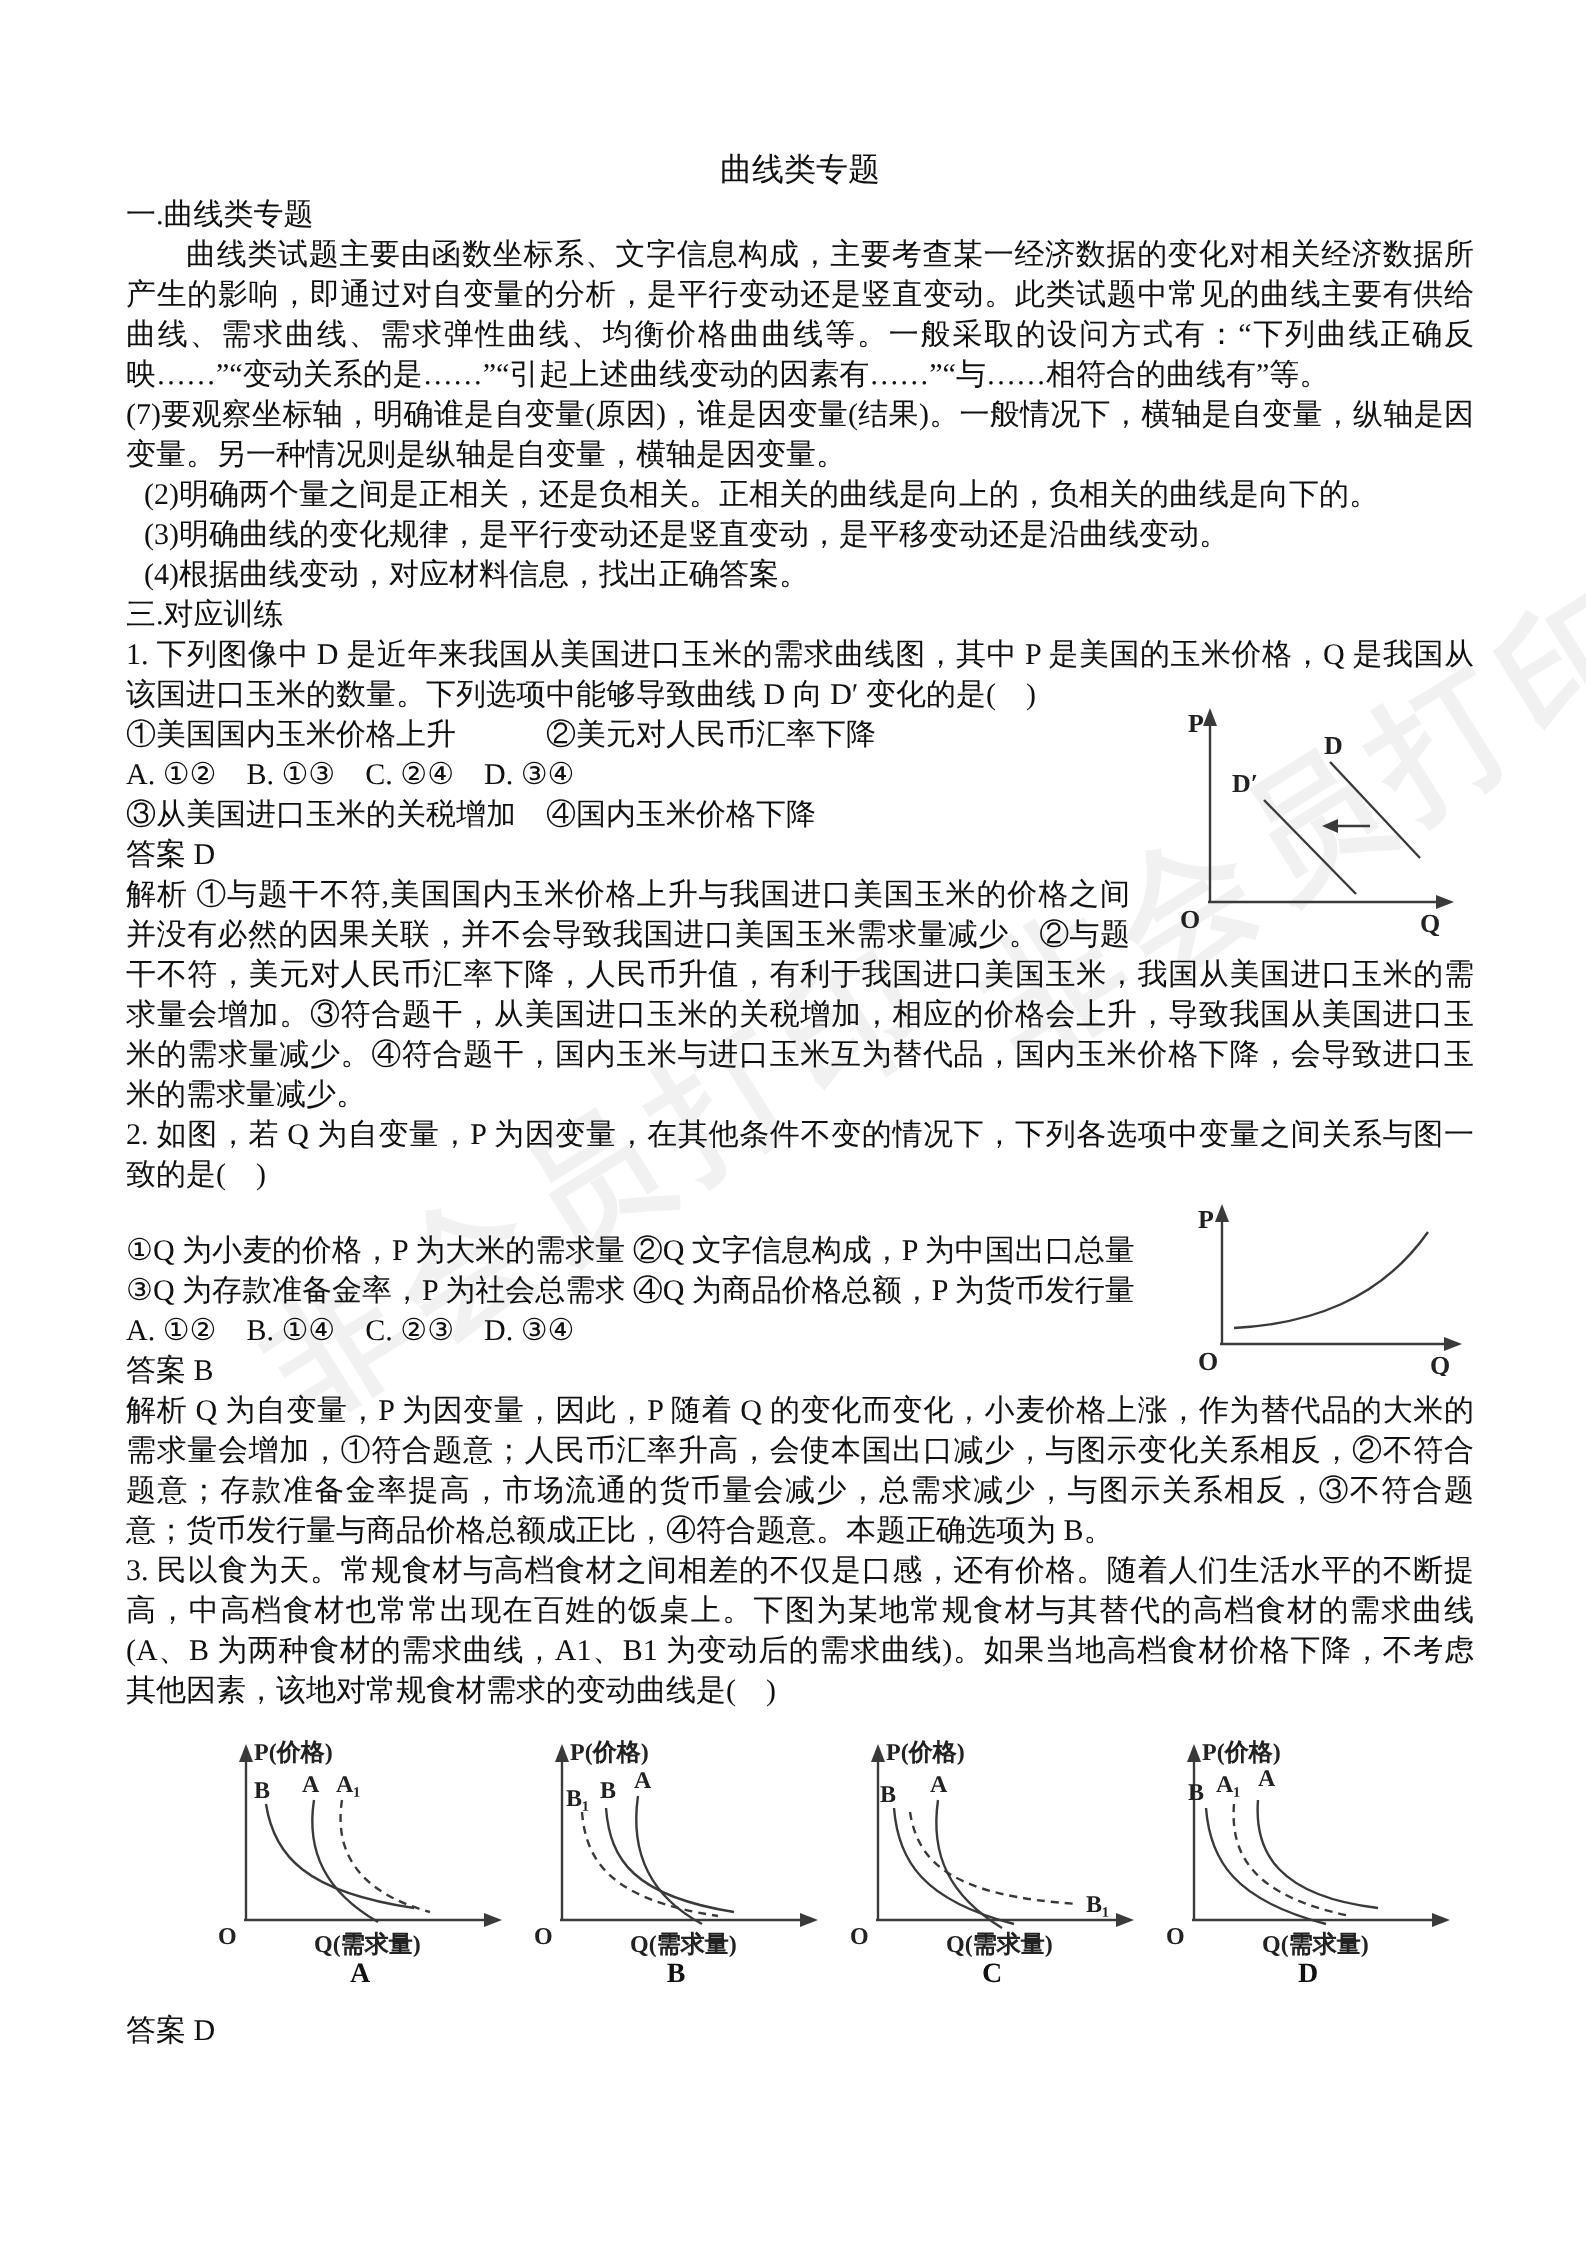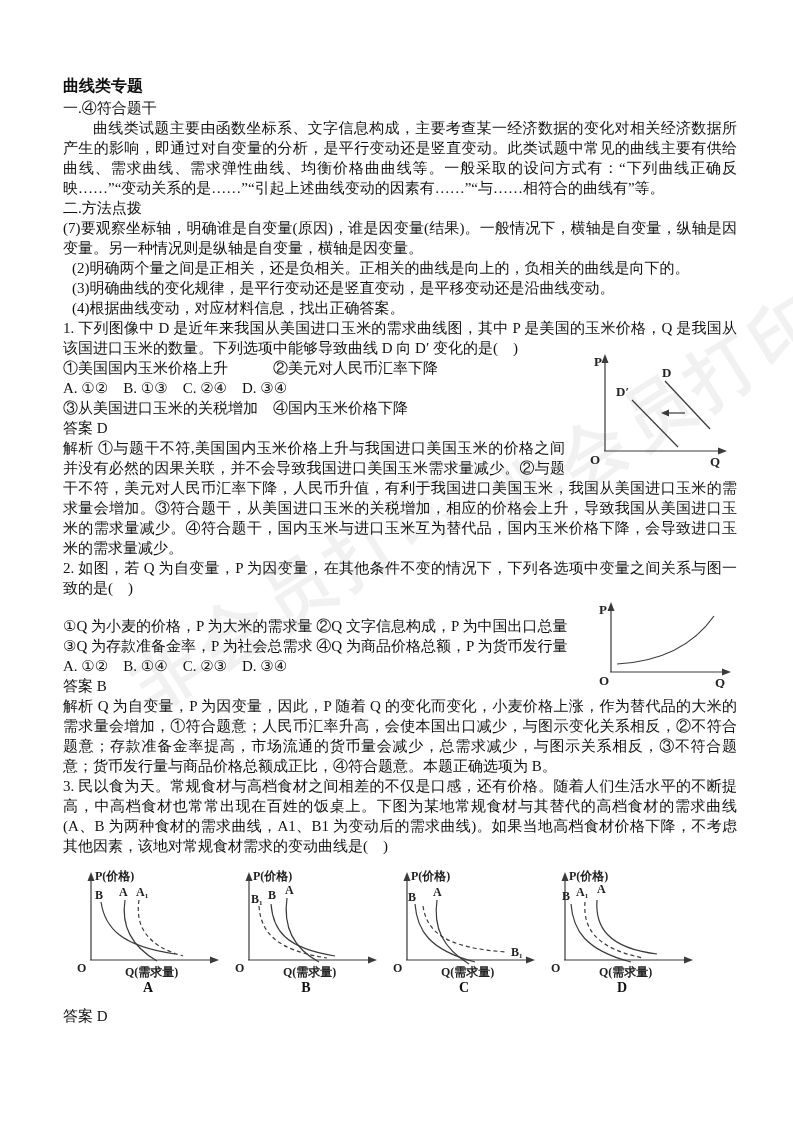--- a/index.html
+++ b/index.html
@@ -8,34 +8,34 @@
     position:relative;
     width:793px; height:1122px;
     background:#fff;
     font-family:"Liberation Serif","DejaVu Serif",serif;
     color:#111;
     font-size:15px;
     line-height:20px;
     padding:74px 56px 0 63px;
     overflow:hidden;
   }
-  .title { text-align:left; font-size:16px; line-height:24px; font-weight:bold; }
+  .title { text-align:center; font-size:16px; line-height:24px; font-weight:normal; }
   .para, .line { text-align:justify; }
   .indent { text-indent:2em; }
   .pt { text-indent:0.6em; }
   .gap-sm { height:18px; }
   .chart-float { float:right; }
   .chart1 { width:162px; margin:-8px 0 2px 10px; }
   .chart2 { width:150px; margin:2px 0 2px 10px; }
   svg { display:block; }
   svg text { font-family:"Liberation Serif","DejaVu Serif",serif; font-weight:bold; fill:#222; }
   svg line, svg path { stroke:#3a3a3a; stroke-width:1.2; fill:none; }
   svg polygon { fill:#3a3a3a; stroke:none; }
   .dashed { stroke-dasharray:4,3; }
-  .charts-row { display:flex; justify-content:flex-start; margin-top:10px; padding:0 4px 0 6px; }
+  .charts-row { display:flex; justify-content:flex-end; margin-top:10px; padding:0 4px 0 6px; }
   .mini-chart { width:158px; }
   .chart-caption { text-align:center; font-weight:bold; font-size:14px; line-height:16px; }
   .answer-final { margin-top:10px; }
   .watermark {
     position:absolute;
     transform:rotate(-32deg);
     font-size:68px;
     font-weight:bold;
     letter-spacing:8px;
     color:rgba(150,150,150,0.13);
@@ -50,29 +50,29 @@
 </head>
 <body>
 
 <div class="page">
   <div class="watermark wm1">非会员打印</div>
   <div class="watermark wm2">非会员打印</div>
 
   <div class="content">
     <h1 class="title">曲线类专题</h1>
 
-    <div class="line">一.④符合题干</div>
+    <div class="line">一.曲线类专题</div>
     <p class="para indent">曲线类试题主要由函数坐标系、文字信息构成，主要考查某一经济数据的变化对相关经济数据所产生的影响，即通过对自变量的分析，是平行变动还是竖直变动。此类试题中常见的曲线主要有供给曲线、需求曲线、需求弹性曲线、均衡价格曲曲线等。一般采取的设问方式有：“下列曲线正确反映……”“变动关系的是……”“引起上述曲线变动的因素有……”“与……相符合的曲线有”等。</p>
 
-    <div class="line">二.方法点拨</div>
     <p class="para">(7)要观察坐标轴，明确谁是自变量(原因)，谁是因变量(结果)。一般情况下，横轴是自变量，纵轴是因变量。另一种情况则是纵轴是自变量，横轴是因变量。</p>
     <p class="para pt">(2)明确两个量之间是正相关，还是负相关。正相关的曲线是向上的，负相关的曲线是向下的。</p>
     <p class="para pt">(3)明确曲线的变化规律，是平行变动还是竖直变动，是平移变动还是沿曲线变动。</p>
     <p class="para pt">(4)根据曲线变动，对应材料信息，找出正确答案。</p>
 
+    <div class="line">三.对应训练</div>
 
     <p class="para">1. 下列图像中 D 是近年来我国从美国进口玉米的需求曲线图，其中 P 是美国的玉米价格，Q 是我国从该国进口玉米的数量。下列选项中能够导致曲线 D 向 D′ 变化的是(　)</p>
     <div class="chart-float chart1">
       <svg viewBox="0 0 162 118" width="162" height="118">
         <text x="19" y="16" font-size="13">P</text>
         <line x1="30" y1="10" x2="30" y2="101"></line>
         <polygon points="26.5,13 30,4 33.5,13"></polygon>
         <line x1="29" y1="101" x2="146" y2="101"></line>
         <polygon points="143,97.5 152,101 143,104.5"></polygon>
         <text x="15" y="114" font-size="13">O</text>

